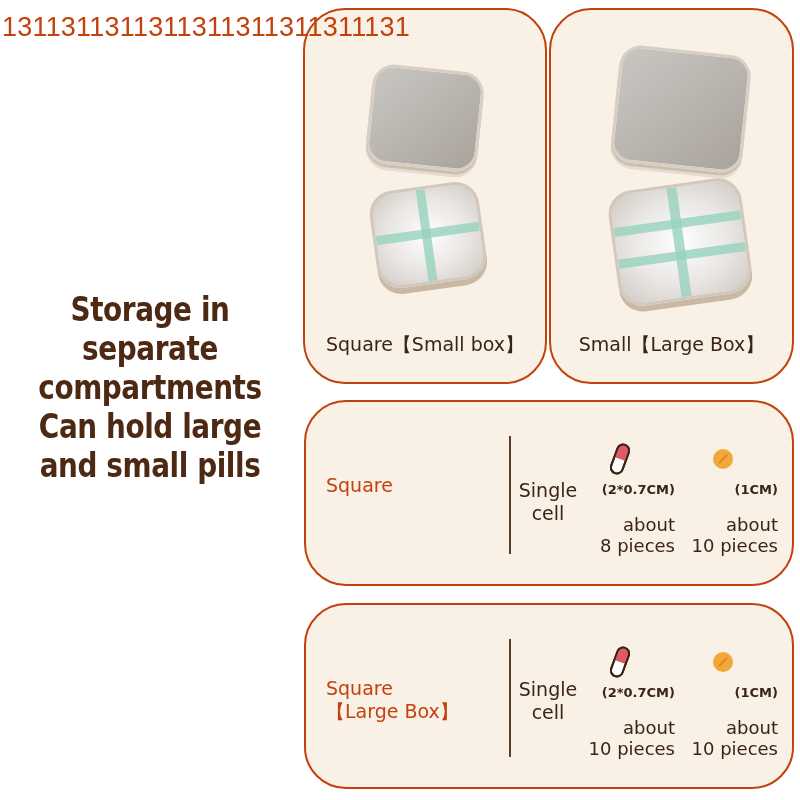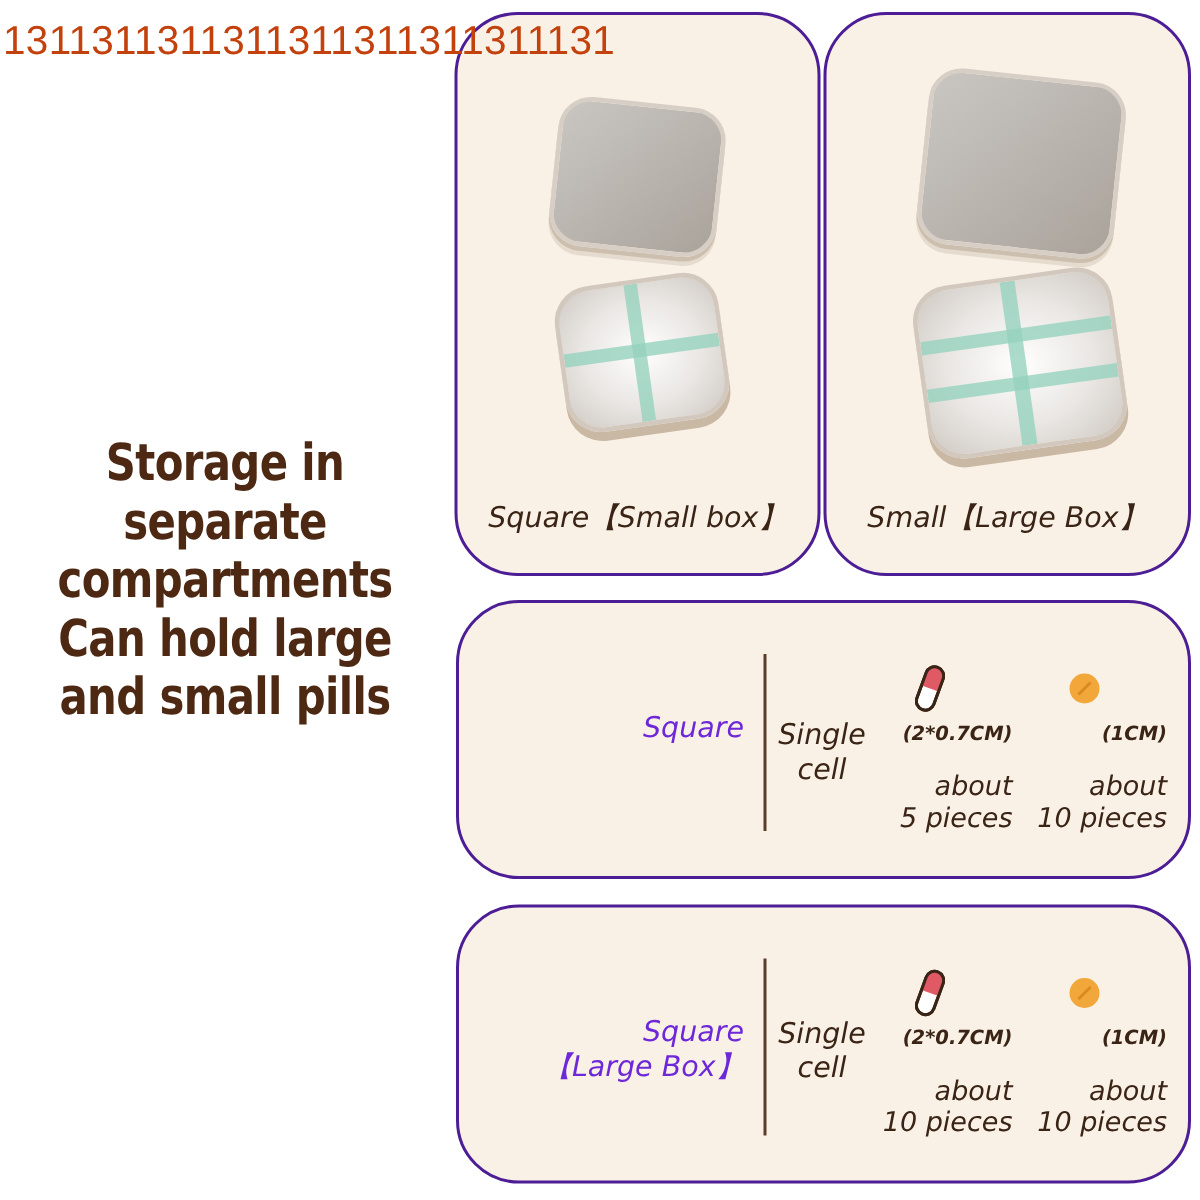--- a/index.html
+++ b/index.html
@@ -3,35 +3,35 @@
 <meta charset="utf-8">
 <style>
   html, body { margin:0; padding:0; }
   body { width:800px; height:800px; background:#ffffff; position:relative; overflow:hidden;
          font-family:"DejaVu Sans", sans-serif; }
   .watermark { position:absolute; left:2px; top:14px; font-family:"Liberation Sans", sans-serif;
                font-size:27px; color:#c2410c; letter-spacing:0.2px; z-index:5; line-height:1; white-space:nowrap; }
   .headline { position:absolute; left:0; top:290px; width:300px; text-align:center;
               font-family:"DejaVu Sans", sans-serif; font-weight:bold; font-size:34px; line-height:39px;
               color:#4d2812; transform:scaleX(0.82); transform-origin:center; letter-spacing:-0.5px; }
-  .card { position:absolute; background:#faf1e6; border:2px solid #4c1d95; box-sizing:border-box;font-style:italic; }
+  .card { position:absolute; background:#faf1e6; border:2px solid #c2410c; box-sizing:border-box; }
   .card-top { top:8px; height:376px; border-radius:42px; }
   .card-small { left:303px; width:244px; }
   .card-large { left:549px; width:245px; }
   .card-label { position:absolute; bottom:24px; left:0; right:0; text-align:center; font-size:19px; color:#3a2415; white-space:nowrap; }
   .lid { position:absolute; border-radius:22px; border:3px solid #d7cfc6;
          background:linear-gradient(135deg,#c9c6c2 0%,#b8b3ad 55%,#a9a39b 100%);
          box-shadow:0 3px 0 #cdbfae, 0 6px 0 #e6dbcf; transform:rotate(6deg); }
   .tray { position:absolute; border-radius:24px; border:3px solid #d2c8bd;
           background:radial-gradient(ellipse at center,#ffffff 0%,#e9e6e3 55%,#cfc9c2 100%);
           box-shadow:0 6px 0 #c9b8a4; transform:rotate(-8deg); overflow:hidden; }
   .div-v, .div-h { position:absolute; background:rgba(150,210,190,0.8); }
   .row-card { left:304px; width:490px; height:186px; border-radius:42px; }
   .row1 { top:400px; } .row2 { top:603px; }
-  .row-name { position:absolute; left:20px; width:170px; top:72px; text-align:right; font-size:19px; line-height:23px; color:#6d28d9; }
+  .row-name { position:absolute; left:20px; width:170px; top:72px; text-align:left; font-size:19px; line-height:23px; color:#c2410c; }
   .sep { position:absolute; left:203px; top:34px; width:2px; height:118px; background:#5a3e2a; }
   .single { position:absolute; left:208px; width:68px; top:77px; text-align:center; font-size:19px; line-height:23px; color:#3a2415; }
   .col { position:absolute; width:110px; text-align:right; color:#3a2415; }
   .col1 { left:259px; } .col2 { left:362px; }
   .col .icon { height:34px; display:flex; justify-content:center; align-items:center; margin-top:40px; }
   .col .size { font-size:13px; font-weight:bold; margin-top:6px; height:20px; }
   .col .qty { font-size:18px; line-height:21px; margin-top:12px; }
 </style>
 </head>
 <body>
@@ -80,21 +80,21 @@
           <g transform="rotate(20 10 17)">
             <rect x="4" y="2" width="12" height="30" rx="6" fill="#ffffff" stroke="#3a2415" stroke-width="2"></rect>
             <path d="M4 17 V8 a6 6 0 0 1 12 0 V17 Z" fill="#e05a66"></path>
             <rect x="4" y="2" width="12" height="30" rx="6" fill="none" stroke="#3a2415" stroke-width="2"></rect>
           </g>
         </svg>
     </div>
     <div class="size">(2*0.7CM)</div>
     <div class="qty">
       <div>about</div>
-      <div>5 pieces</div>
+      <div>8 pieces</div>
     </div>
   </div>
   <div class="col col2">
     <div class="icon">
       <svg width="22" height="22" viewBox="0 0 22 22">
           <circle cx="11" cy="11" r="10" fill="#f2a73b"></circle>
           <line x1="7" y1="15" x2="15" y2="7" stroke="#d98a20" stroke-width="2"></line>
         </svg>
     </div>
     <div class="size">(1CM)</div>

